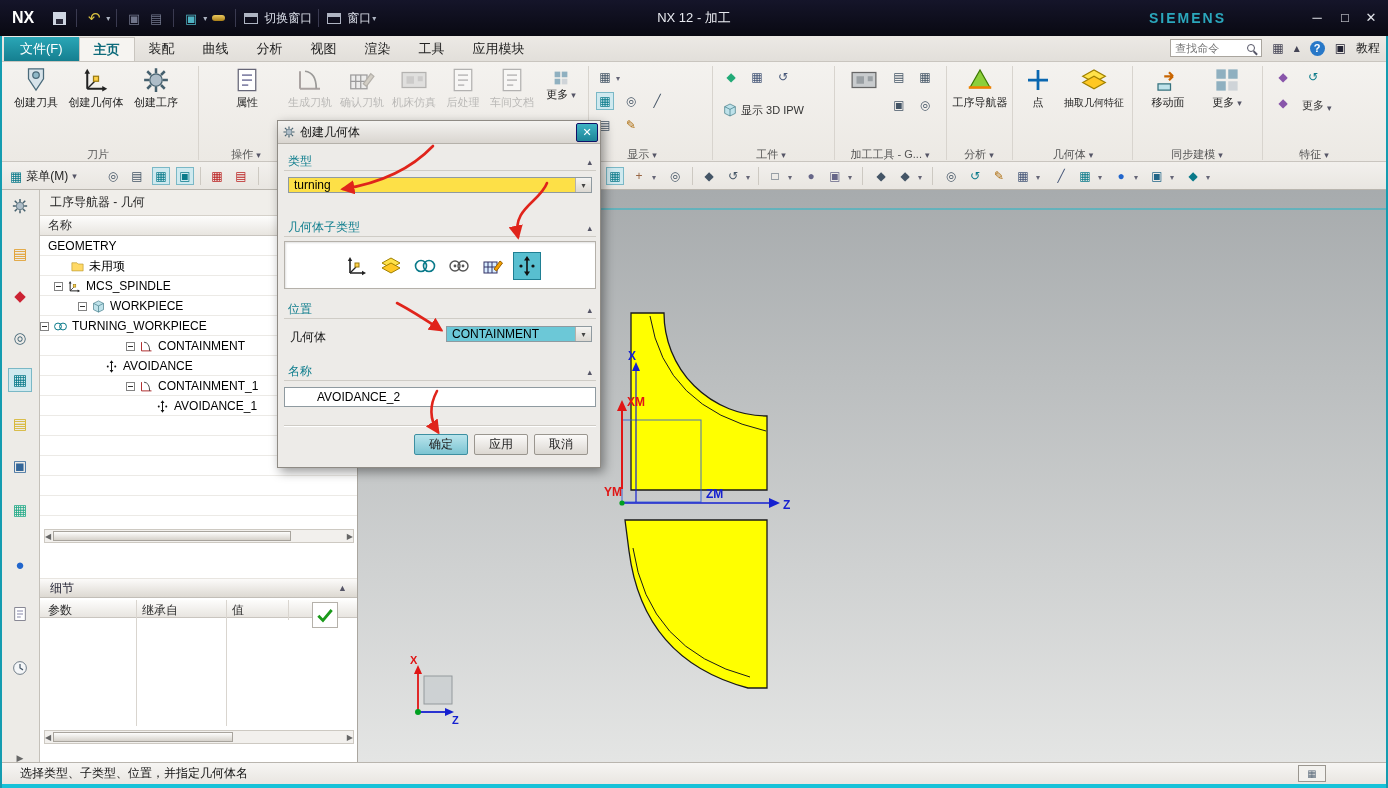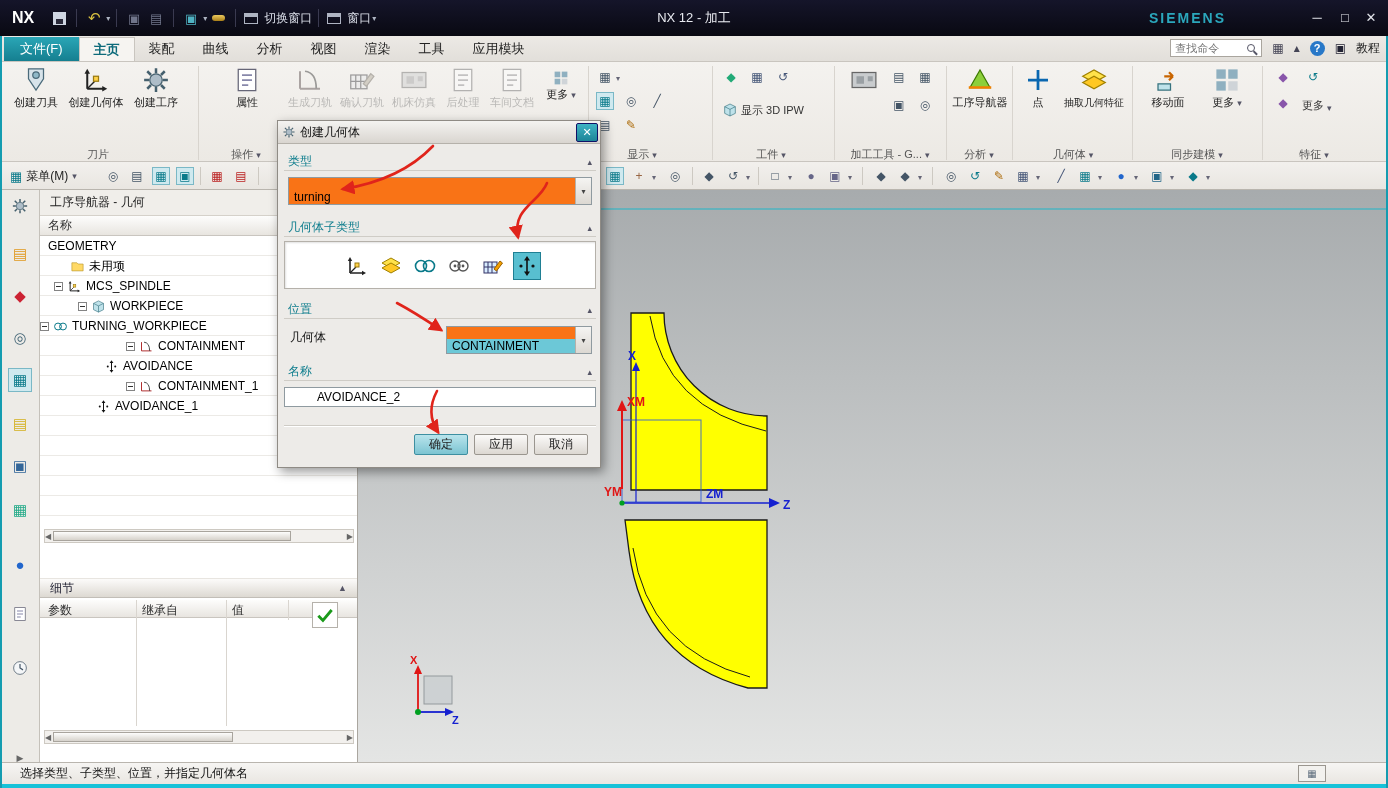--- a/index.html
+++ b/index.html
@@ -72,21 +72,21 @@
 .dethdr span{position:absolute;top:2px}
 .vline{position:absolute;width:1px;background:#d9d5cf}
 .checkbtn{position:absolute;width:26px;height:26px;background:#fff;border:1px solid #b5b1aa;display:flex;align-items:center;justify-content:center}
 .graphics{position:absolute;left:358px;top:190px;width:1030px;height:572px;background:linear-gradient(#a7abad,#e4e5e4)}
 
 .dialog{position:absolute;left:277px;top:120px;width:324px;height:348px;background:#edebe8;border:1px solid #8f8b85;box-shadow:3px 4px 10px rgba(0,0,0,.4);z-index:50;font-size:12px}
 .dtitle{position:absolute;left:0;top:0;width:100%;height:23px;background:linear-gradient(#f4f3f1,#d9d5d0);border-bottom:1px solid #b5b1aa;display:flex;align-items:center;padding:0 4px;color:#111}
 .dtitle .ttl{margin-left:4px}
 .dclose{position:absolute;right:2px;top:2px;width:22px;height:19px;background:linear-gradient(#3fb3c4,#1d8598);color:#fff;display:flex;align-items:center;justify-content:center;font-size:11px;border:1px solid #116;border-radius:2px}
 .dsec{position:absolute;left:6px;width:312px;height:18px;border-bottom:1px solid #cfccc6;display:flex;align-items:center;justify-content:space-between;padding:0 4px;color:#0e7d8d}
-.combo{position:absolute;height:28px;background:#f97316;border:1px solid #8f9aa0;display:flex;align-items:flex-end}
+.combo{position:absolute;height:16px;background:#fde047;border:1px solid #8f9aa0;display:flex;align-items:flex-end}
 .combo .cval{flex:1;padding:0 5px;white-space:nowrap;overflow:hidden}
 .combo .cdd{width:16px;height:100%;border-left:1px solid #b5b1aa;background:linear-gradient(#f5f4f2,#dcd8d2);display:flex;align-items:center;justify-content:center;font-size:8px;color:#444}
 .combo.hl .cval{background:#6cc8d7}
 .subbox{position:absolute;left:6px;width:312px;height:48px;background:#fff;border:1px solid #b5b1aa;box-shadow:inset 1px 1px 2px rgba(0,0,0,.12)}
 .stic{position:absolute;top:10px;width:28px;height:28px;display:flex;align-items:center;justify-content:center;border:1px solid transparent}
 .stic svg{width:24px;height:24px}
 .stic.sel{background:#58bfd0;border-color:#1f7f93}
 .dinput{position:absolute;left:6px;width:312px;height:20px;border:1px solid #8f9aa0;background:#fff;font-size:12px;padding:0 5px;font-family:"Liberation Sans","DejaVu Sans",sans-serif}
 .dbtn{position:absolute;top:313px;width:54px;height:21px;display:flex;align-items:center;justify-content:center;background:linear-gradient(#fbfaf9,#dcd8d2);border:1px solid #9a968f;border-radius:2px;color:#222}
 .dbtn.ok{background:linear-gradient(#b9e4ec,#7cc4d2);border-color:#3d8fa1}
@@ -559,21 +559,21 @@
           </svg>
         <span class="tlabel">AVOIDANCE</span>
       </div>
       <div class="trow" style="top:140px;padding-left:86px">
         <span class="texp"></span>
         <svg class="tic">
             <use href="#i-contain"></use>
           </svg>
         <span class="tlabel">CONTAINMENT_1</span>
       </div>
-      <div class="trow" style="top:160px;padding-left:56px">
+      <div class="trow" style="top:160px;padding-left:115px">
         <svg class="tic">
             <use href="#i-avoid"></use>
           </svg>
         <span class="tlabel">AVOIDANCE_1</span>
       </div>
     </div>
     <div class="hscroll" style="top:339px">
       <span>◀</span>
       <span class="hthumb" style="width:238px"></span>
       <span style="margin-left:auto">▶</span>

